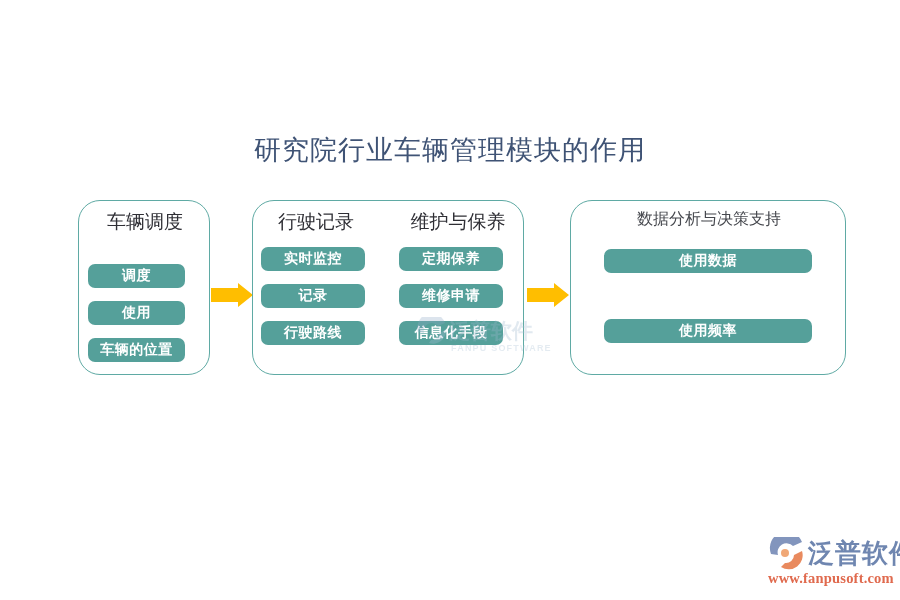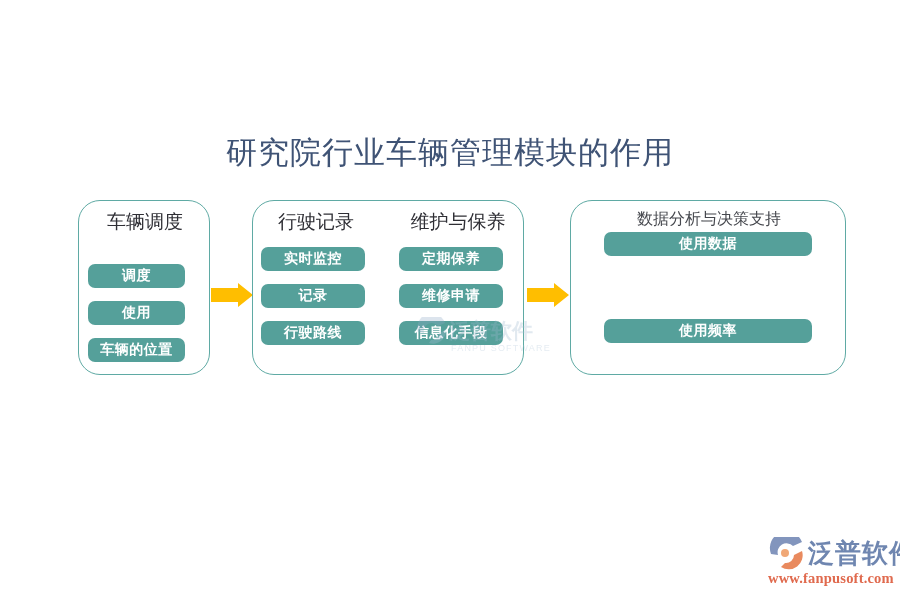--- a/index.html
+++ b/index.html
@@ -23,21 +23,21 @@
   }
 
   
   #diagram-title {
     position: absolute;
     left: 0;
     top: 132px;
     width: 900px;
     text-align: center;
     font-family: "Liberation Serif", serif;
-    font-size: 31px;
+    font-size: 27px;
     font-weight: 400;
     letter-spacing: 1px;
     color: #3f5375;
     white-space: nowrap;
   }
 
   
   .card {
     position: absolute;
     box-sizing: border-box;
@@ -93,21 +93,21 @@
   
   #card-middle .pill.col-l { left: 8px; width: 104px; }
   
   #card-middle .pill.col-r { left: 146px; width: 104px; }
   #card-middle .pill.p0 { top: 46px; }
   #card-middle .pill.p1 { top: 83px; }
   #card-middle .pill.p2 { top: 120px; }
 
   
   #card-analysis .pill { left: 33px; width: 208px; }
-  #card-analysis .pill.p0 { top: 31px; }
+  #card-analysis .pill.p0 { top: 48px; }
   #card-analysis .pill.p1 { top: 81px; }
   #card-analysis .pill.p2 { top: 118px; }
 
   
   .arrow {
     position: absolute;
     top: 283px;
     width: 42px;
     height: 24px;
   }
@@ -134,21 +134,21 @@
     color: #9fb9cf;
     white-space: nowrap;
   }
   #center-watermark .wm-en {
     position: absolute;
     left: 36px;
     top: 28px;
     font-family: "Liberation Sans", sans-serif;
     font-size: 9px;
     letter-spacing: 1.2px;
-    font-weight: 400;
+    font-weight: 700;
     color: #a9c0d4;
     white-space: nowrap;
   }
 
   
   #brand-logo {
     position: absolute;
     left: 766px;
     top: 537px;
     width: 128px;

